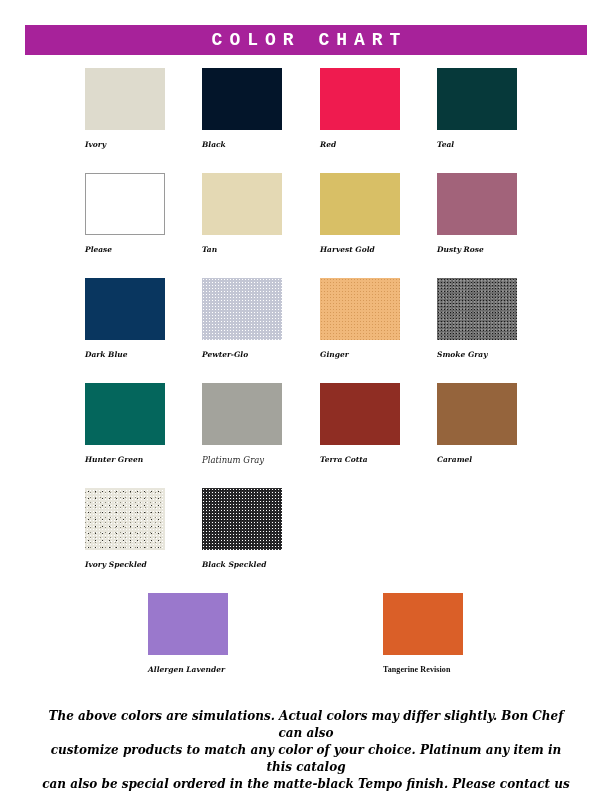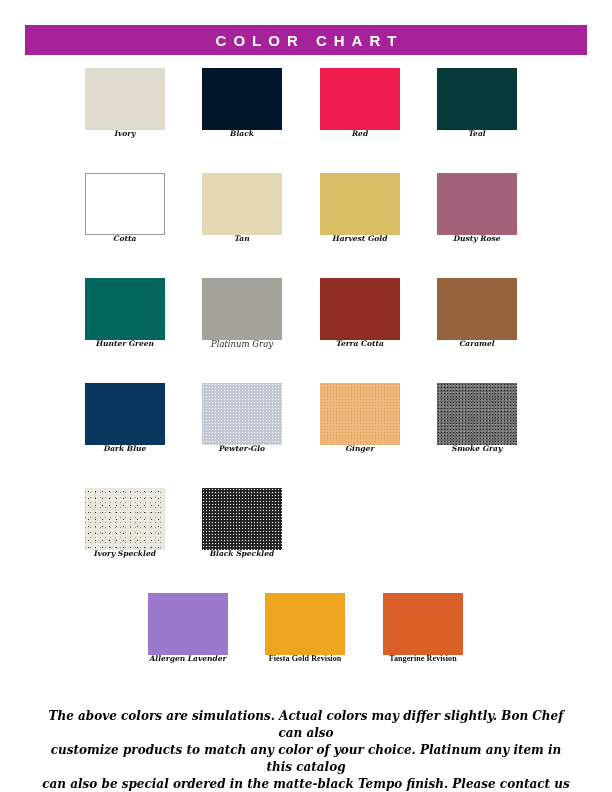--- a/index.html
+++ b/index.html
@@ -22,22 +22,22 @@
     top: 25px;
     width: 562px;
     height: 30px;
     background: #a7229a;
     display: flex;
     align-items: center;
     justify-content: center;
   }
   .header-title {
     color: #ffffff;
-    font-family: Liberation Sans, sans-serif;
-    font-size: 15px;
+    font-family: Liberation Mono, monospace;
+    font-size: 18px;
     font-weight: 700;
     letter-spacing: 7px;
     text-indent: 7px;
     line-height: 1;
     white-space: nowrap;
   }
 
   
   .grid {
     position: absolute;
@@ -69,21 +69,22 @@
     width: 80px;
     height: 62px;
     box-sizing: border-box;
     position: relative;
     overflow: hidden;
   }
   .swatch.bordered {
     border: 1px solid #9a9a9a;
   }
   .swatch-label {
-    text-align: center;
+    margin-top: 11px;
+    text-align: left;
     font-family: "DejaVu Serif", serif;
     font-style: italic;
     font-weight: 700;
     font-size: 7.5px;
     color: #0b0b0b;
     line-height: 1;
     white-space: nowrap;
   }
   .swatch-label.light {
     font-weight: 400;
@@ -183,93 +184,89 @@
     </div>
     <div class="cell c3">
       <div class="swatch" style="background-color: rgb(6, 57, 58);"></div>
       <div class="swatch-label">Teal</div>
     </div>
   </div>
 
   <div class="row">
     <div class="cell c0">
       <div class="swatch bordered" style="background-color: rgb(255, 255, 255);"></div>
-      <div class="swatch-label">Cotta</div>
+      <div class="swatch-label">Please</div>
     </div>
     <div class="cell c2">
       <div class="swatch" style="background-color: rgb(216, 191, 102);"></div>
       <div class="swatch-label">Harvest Gold</div>
     </div>
     <div class="cell c1">
       <div class="swatch" style="background-color: rgb(228, 217, 180);"></div>
       <div class="swatch-label">Tan</div>
     </div>
     <div class="cell c3">
       <div class="swatch" style="background-color: rgb(162, 99, 122);"></div>
       <div class="swatch-label">Dusty Rose</div>
     </div>
   </div>
 
   <div class="row">
     <div class="cell c0">
+      <div class="swatch" style="background-color: rgb(9, 54, 95);"></div>
+      <div class="swatch-label">Dark Blue</div>
+    </div>
+    <div class="cell c1">
+      <div class="swatch tex-pewter" style="background-color: rgb(195, 198, 212);"></div>
+      <div class="swatch-label">Pewter-Glo</div>
+    </div>
+    <div class="cell c2">
+      <div class="swatch tex-ginger" style="background-color: rgb(240, 184, 122);"></div>
+      <div class="swatch-label">Ginger</div>
+    </div>
+    <div class="cell c3">
+      <div class="swatch tex-smoke" style="background-color: rgb(110, 110, 110);"></div>
+      <div class="swatch-label">Smoke Gray</div>
+    </div>
+  </div>
+
+  <div class="row">
+    <div class="cell c0">
       <div class="swatch" style="background-color: rgb(4, 102, 92);"></div>
       <div class="swatch-label">Hunter Green</div>
     </div>
     <div class="cell c1">
       <div class="swatch" style="background-color: rgb(163, 163, 156);"></div>
       <div class="swatch-label light">Platinum Gray</div>
     </div>
     <div class="cell c2">
       <div class="swatch" style="background-color: rgb(143, 45, 35);"></div>
       <div class="swatch-label">Terra Cotta</div>
     </div>
     <div class="cell c3">
       <div class="swatch" style="background-color: rgb(149, 100, 60);"></div>
       <div class="swatch-label">Caramel</div>
-    </div>
-  </div>
-
-  <div class="row">
-    <div class="cell c0">
-      <div class="swatch" style="background-color: rgb(9, 54, 95);"></div>
-      <div class="swatch-label">Dark Blue</div>
-    </div>
-    <div class="cell c1">
-      <div class="swatch tex-pewter" style="background-color: rgb(195, 198, 212);"></div>
-      <div class="swatch-label">Pewter-Glo</div>
-    </div>
-    <div class="cell c2">
-      <div class="swatch tex-ginger" style="background-color: rgb(240, 184, 122);"></div>
-      <div class="swatch-label">Ginger</div>
-    </div>
-    <div class="cell c3">
-      <div class="swatch tex-smoke" style="background-color: rgb(110, 110, 110);"></div>
-      <div class="swatch-label">Smoke Gray</div>
     </div>
   </div>
 
   <div class="row">
     <div class="cell c1">
       <div class="swatch tex-black-speck" style="background-color: rgb(42, 42, 44);"></div>
       <div class="swatch-label">Black Speckled</div>
     </div>
     <div class="cell c0">
       <div class="swatch tex-ivory-speck" style="background-color: rgb(232, 230, 220);"></div>
       <div class="swatch-label">Ivory Speckled</div>
     </div>
   </div>
 
   <div class="row">
     <div class="cell l0">
       <div class="swatch" style="background-color: rgb(154, 120, 204);"></div>
       <div class="swatch-label">Allergen Lavender</div>
-    </div>
-    <div class="cell l1">
-      <div class="swatch" style="background-color: rgb(237, 165, 31);"></div>
-      <div class="swatch-label plain">Fiesta Gold Revision</div>
     </div>
     <div class="cell l2">
       <div class="swatch" style="background-color: rgb(218, 95, 40);"></div>
       <div class="swatch-label plain">Tangerine Revision</div>
     </div>
   </div>
 
 </div>
 
 <div class="footer">

